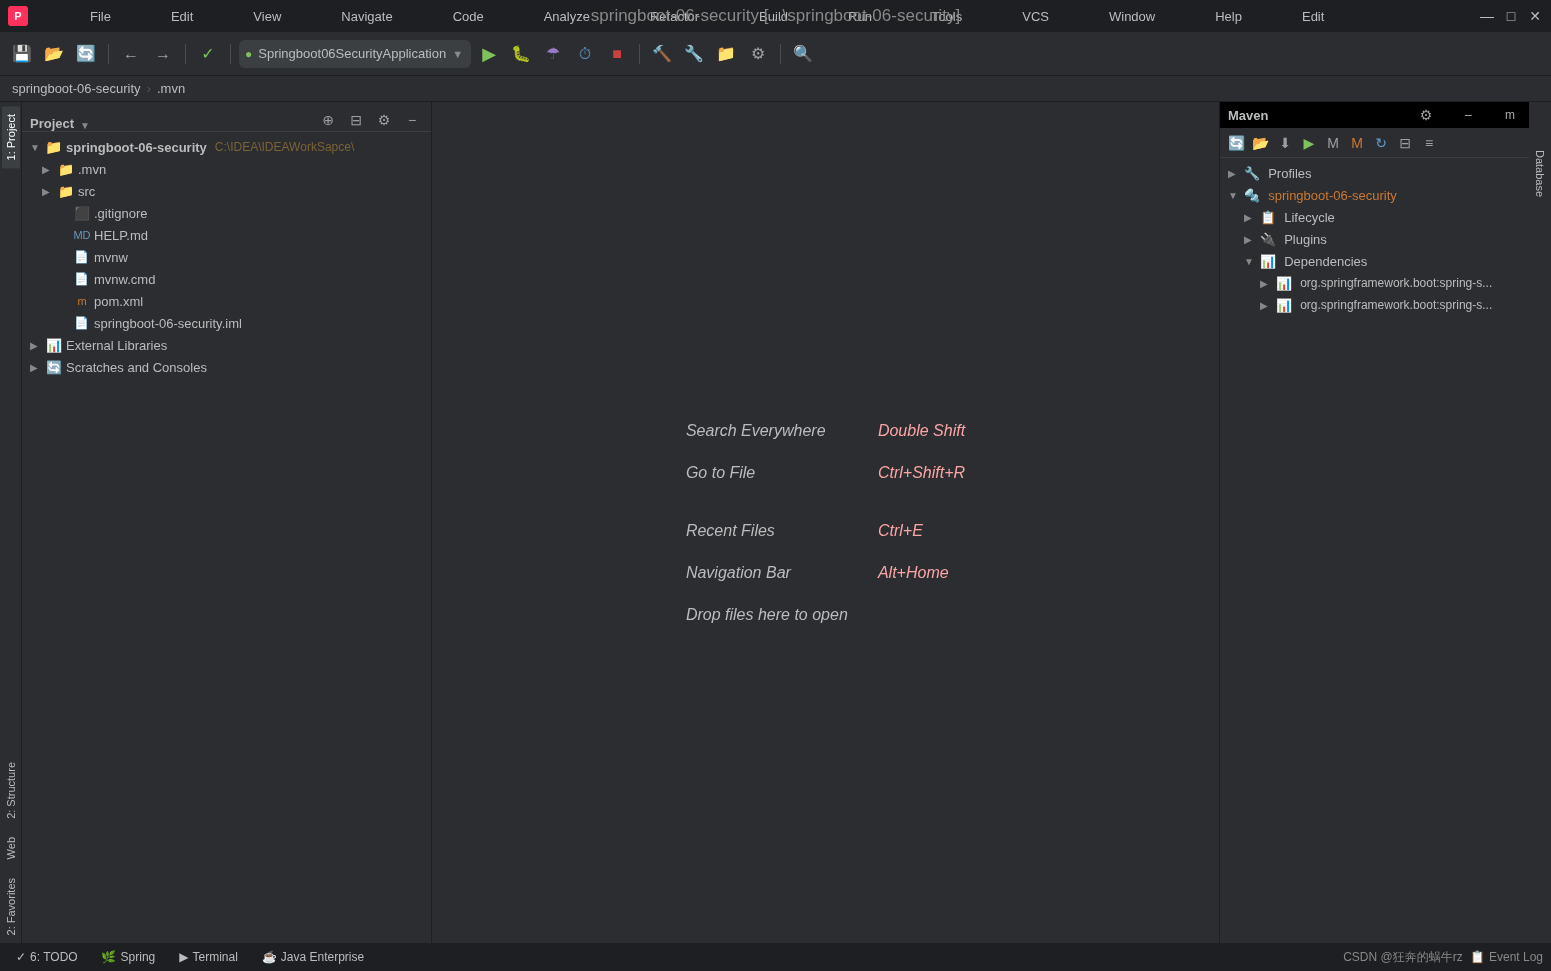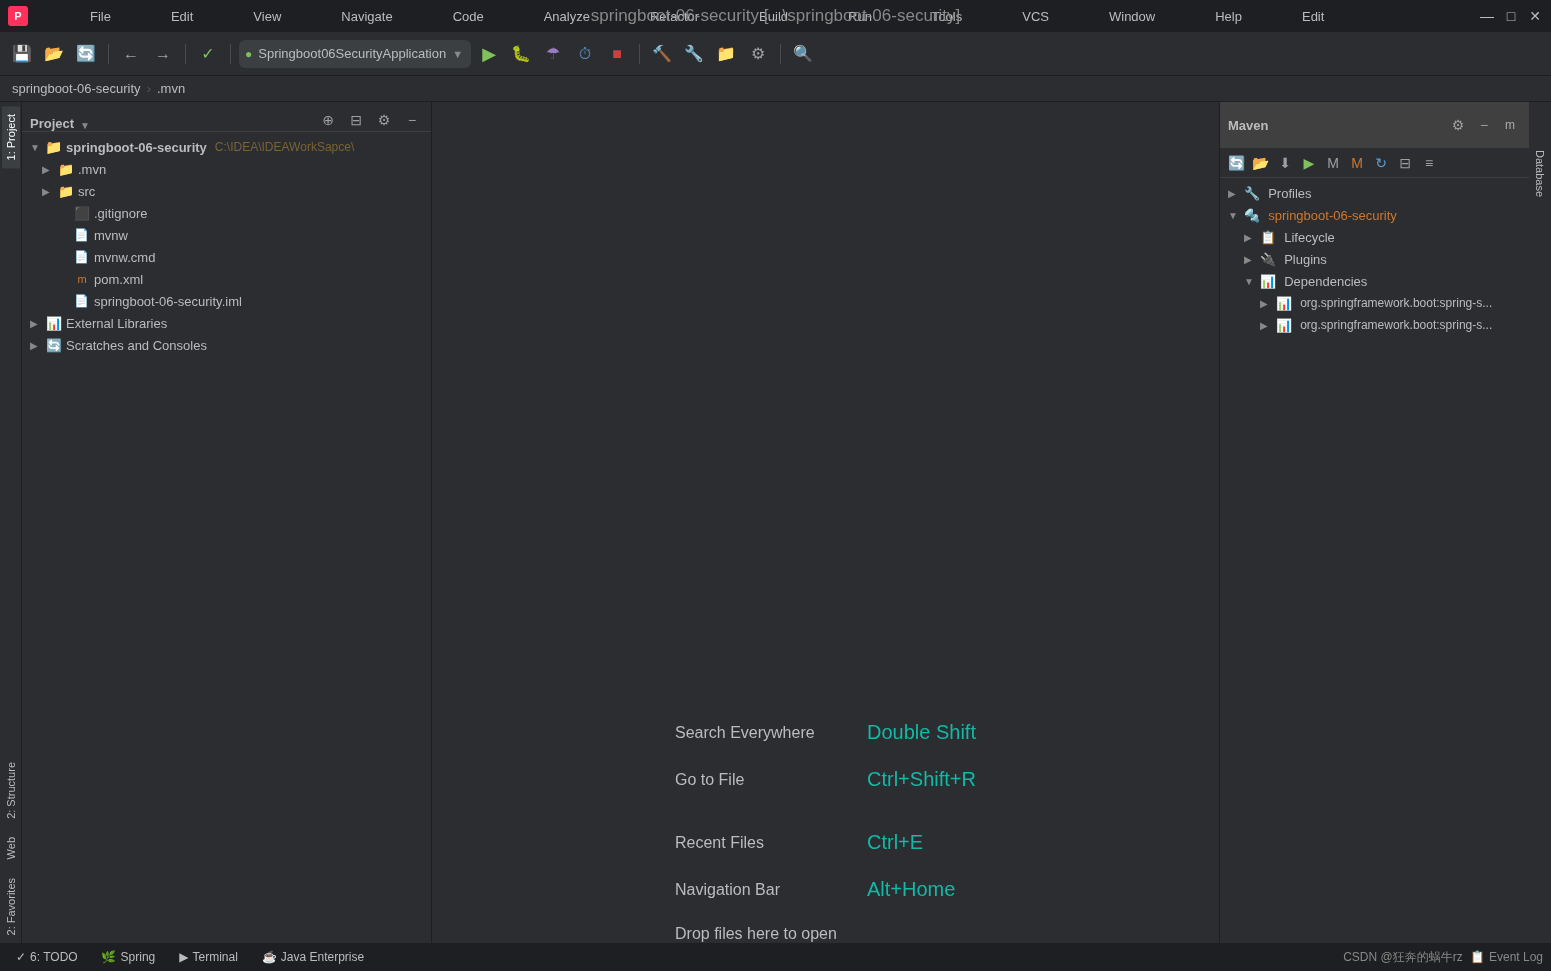--- a/index.html
+++ b/index.html
@@ -225,58 +225,59 @@
     .indent-1 { padding-left: 20px; }
     .indent-2 { padding-left: 36px; }
 
     
     #editor-area {
       flex: 1;
       background: #2b2d30;
       display: flex;
       flex-direction: column;
       align-items: center;
-      justify-content: flex-end;
+      justify-content: center;
       gap: 24px;
+      font-style: italic;
     }
     .shortcut-row {
       display: flex;
       align-items: center;
       gap: 12px;
     }
     .shortcut-label {
       font-size: 16px;
       color: #bbbcbd;
       min-width: 180px;
     }
     .shortcut-key {
-      font-size: 20px;
-      color: #14b8a6;
+      font-size: 16px;
+      color: #fca5a5;
     }
     .drop-text {
       font-size: 16px;
       color: #bbbcbd;
       margin-top: 8px;
     }
 
     
     #maven-panel {
       width: 310px;
       background: #2b2d30;
       border-left: 1px solid #1e1f22;
       display: flex;
       flex-direction: column;
     }
     #maven-header {
-      height: 46px;
-      background: #404040;
+      height: 26px;
+      background: #000000;
       display: flex;
       align-items: center;
       padding: 0 8px;
-      gap: 4px;
+      gap: 20px;
     }
     .maven-title {
       font-size: 13px;
       color: #bbbcbd;
       font-weight: bold;
       flex: 1;
     }
     #maven-toolbar {
       height: 30px;
       background: #2b2d30;
@@ -463,20 +464,25 @@
         <span class="tree-icon">📁</span>
         <span class="tree-label">src</span>
       </div>
 
       <div class="tree-item indent-2">
         <span class="tree-arrow"> </span>
         <span class="tree-icon" style="color:#f26d50;">⬛</span>
         <span class="tree-label">.gitignore</span>
       </div>
 
+      <div class="tree-item indent-2">
+        <span class="tree-arrow"> </span>
+        <span class="tree-icon" style="color:#6897bb; font-size:11px;">MD</span>
+        <span class="tree-label">HELP.md</span>
+      </div>
 
       <div class="tree-item indent-2">
         <span class="tree-arrow"> </span>
         <span class="tree-icon" style="font-size:12px;">📄</span>
         <span class="tree-label">mvnw</span>
       </div>
 
       <div class="tree-item indent-2">
         <span class="tree-arrow"> </span>
         <span class="tree-icon" style="font-size:12px;">📄</span>

